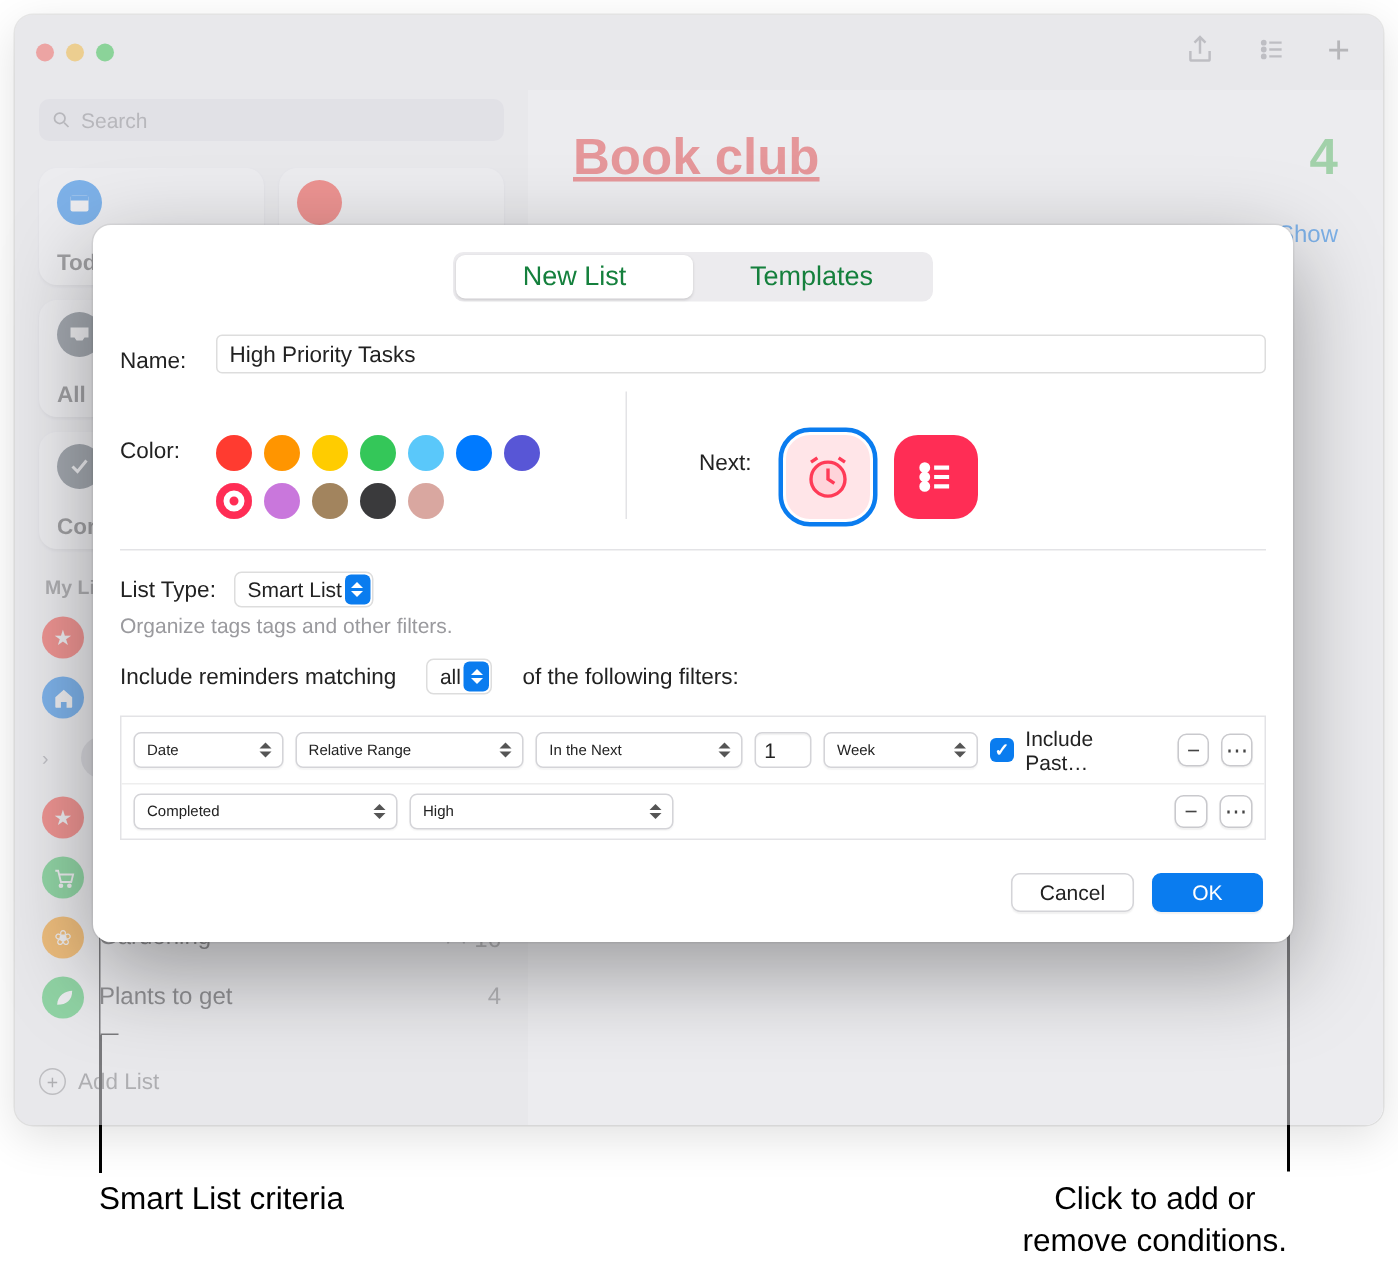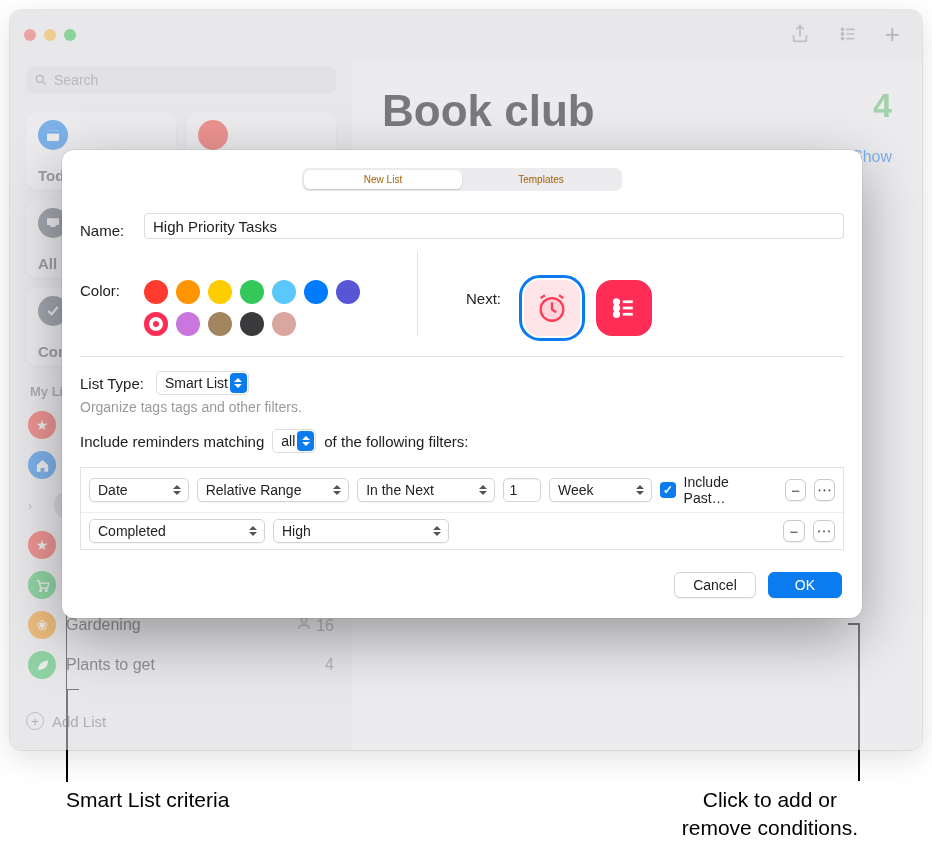--- a/index.html
+++ b/index.html
@@ -67,41 +67,41 @@
   .tile .tlabel{ position:absolute; left:12px; bottom:6px; font-size:15px; font-weight:600; color:#555; }
   .section-label{ margin:18px 4px 6px 4px; font-size:13px; font-weight:600; color:#777; text-transform:none; }
   .slist{ display:flex; flex-direction:column; gap:0; }
   .sitem{ display:flex; align-items:center; gap:10px; padding:6px 2px; color:#333; font-size:16px; }
   .sicon{ width:28px;height:28px;border-radius:50%; display:flex;align-items:center;justify-content:center; color:#fff; font-size:14px;}
   .scount{ margin-left:auto; color:#888; font-size:16px; }
   .disclosure{ width:16px; color:#9a9a9e; font-size:13px; }
   .addlist{ margin-top:auto; display:flex; align-items:center; gap:8px; color:#777; font-size:15px; padding:8px 0;}
   .addlist .plusicon{ width:18px;height:18px;border:1.5px solid #999;border-radius:50%;display:flex;align-items:center;justify-content:center;font-size:13px;line-height:1;}
   .main { flex:1; background:#fff; padding:26px 30px; position:relative;}
-  .main-title{ font-size:44px; font-weight:700; color:#000000; }
+  .main-title{ font-size:34px; font-weight:700; color:#ef4444;text-decoration:underline; }
   .main-count{ position:absolute; right:30px; top:26px; font-size:34px; font-weight:700; color:#5cc466; }
   .showlink{ position:absolute; right:30px; top:88px; color:#0a7cef; font-size:16px;}
   
   .dialog {
     position:absolute;
     left:62px; top:150px;
     width:800px;
     background:#fff;
     border-radius:12px;
     box-shadow: 0 20px 60px rgba(0,0,0,.35), 0 0 0 1px rgba(0,0,0,.06);
     z-index:10;
     padding-bottom:20px;
   }
   .seg-wrap{ display:flex; justify-content:center; padding:18px 0 16px 0;}
   .segmented{
     display:flex; background:#ecebee; border-radius:7px; padding:2px;
     width:320px;
   }
   .segmented div{
-    flex:1; text-align:center; padding:4px 0; font-size:10px; border-radius:6px; color:#a16207;
+    flex:1; text-align:center; padding:4px 0; font-size:18px; border-radius:6px; color:#15803d;
   }
   .segmented .active{ background:#fff; box-shadow:0 1px 2px rgba(0,0,0,.15); font-weight:500;}
   .form-row{ display:flex; align-items:flex-end; padding:6px 18px 6px 18px; gap:10px; }
   .flabel{ width:54px; text-align:left; color:#222; font-size:15px; }
   .text-input{
     flex:1; height:26px; border:1px solid #ddd; border-radius:4px;
     padding:0 8px; font-size:15px; color:#222; background:#fff;
     display:flex; align-items:center;
   }
   .colors{ display:flex; flex-wrap:wrap; gap:8px; max-width:225px; padding-left:0px;}
@@ -128,21 +128,21 @@
   }
   .mac-select .stepper::before,
   .mac-select .stepper::after{
     content:""; width:0;height:0;border-left:4px solid transparent;border-right:4px solid transparent;
   }
   .mac-select .stepper::before{ border-bottom:4px solid #fff; margin-bottom:2px;}
   .mac-select .stepper::after{ border-top:4px solid #fff;}
   .plain-select{
     border:1px solid #d4d4d8; border-radius:5px; background:#fff;
     height:24px; display:inline-flex; align-items:center; position:relative;
-    font-size:14px; color:#222; padding:0 20px 0 8px;
+    font-size:10px; color:#222; padding:0 20px 0 8px;
     box-shadow: 0 1px 1px rgba(0,0,0,.04);
   }
   .plain-select::after{
     content:""; position:absolute; right:6px; top:50%; transform:translateY(-50%);
     width:8px; height:10px;
     background:
       linear-gradient(#666,#666) no-repeat, linear-gradient(#666,#666) no-repeat;
   }
   .plain-select .arrows{
     position:absolute; right:5px; top:3px; bottom:3px; width:10px;
@@ -408,21 +408,21 @@
 
   <div class="list-type-row">
     <span>List Type:</span>
     <div class="mac-select">
       <span>Smart List</span>
       <div class="stepper"></div>
     </div>
   </div>
   <div class="hint">Organize tags tags and other filters.</div>
 
-  <div style="padding:0 18px 8px 18px; display:flex; align-items:center; gap:8px; flex-wrap:wrap">
+  <div style="padding:0 18px 8px 18px; display:flex; align-items:center; gap:20px; flex-wrap:wrap">
     <span>Include reminders matching</span>
     <div class="mac-select" style="height:24px">
       <span>all</span>
       <div class="stepper"></div>
     </div>
     <span>of the following filters:</span>
   </div>
 
   <div class="filters-box">
     <div class="filter-row">

